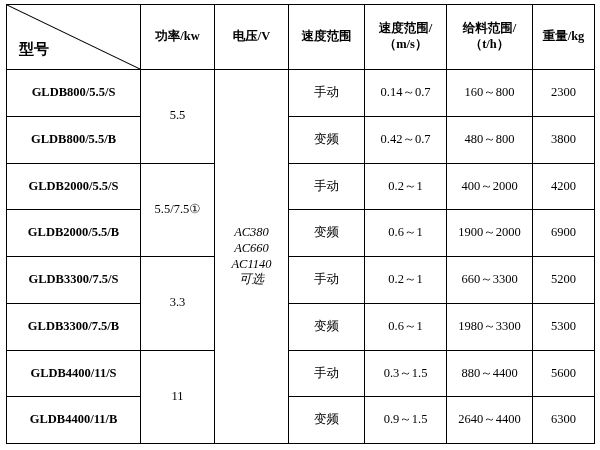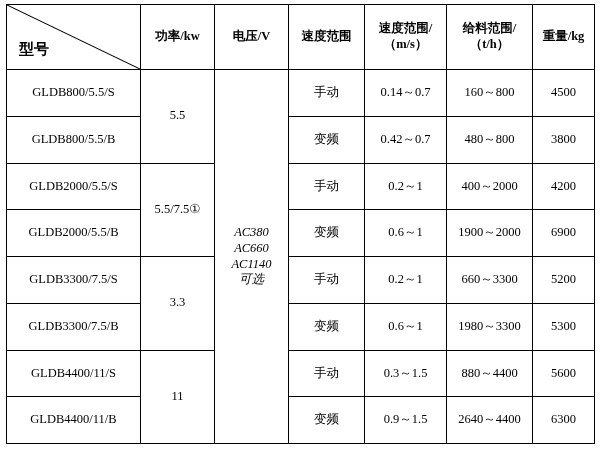--- a/index.html
+++ b/index.html
@@ -39,20 +39,21 @@
   td.head {
     font-weight: bold;
     font-size: 13.5px;
     height: 62px;
   }
   td.model {
     text-align: left;
     padding-left: 10px;
     font-size: 12.5px;
     white-space: nowrap;
+    font-weight: bold;
   }
   .corner {
     position: relative;
     padding: 0;
     height: 62px;
   }
   .corner .slash {
     position: absolute;
     left: 0;
     top: 0;
@@ -131,21 +132,21 @@
         <td rowspan="2">5.5</td>
         <td rowspan="8" class="voltage-cell">
           <span>AC380</span>
           <span>AC660</span>
           <span>AC1140</span>
           <span>可选</span>
         </td>
         <td>手动</td>
         <td>0.14～0.7</td>
         <td>160～800</td>
-        <td>4500</td>
+        <td>2300</td>
       </tr>
 
       <tr>
         <td class="model">GLDB800/5.5/B</td>
         <td>变频</td>
         <td>0.42～0.7</td>
         <td>480～800</td>
         <td>3800</td>
       </tr>
 

